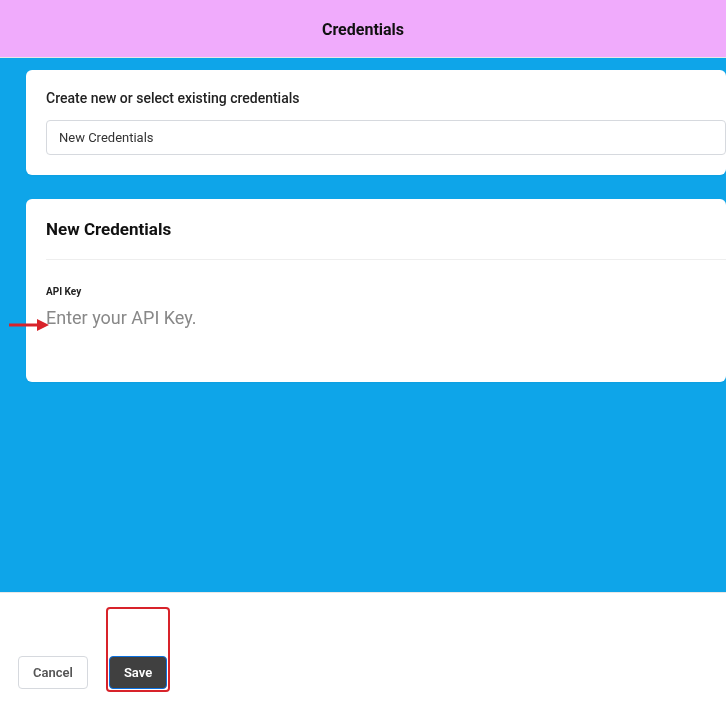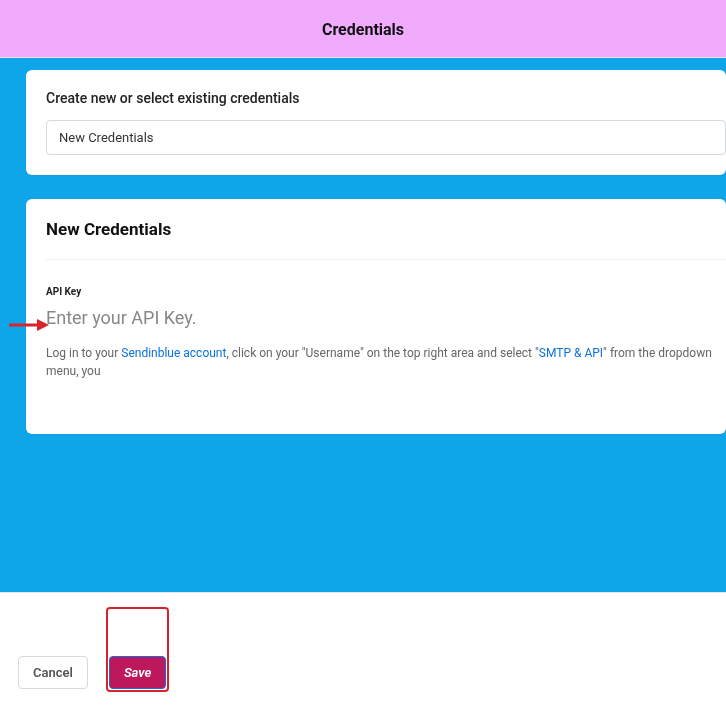--- a/index.html
+++ b/index.html
@@ -122,24 +122,23 @@
       cursor: pointer;
       font-family: inherit;
       margin-top: 46px;
     }
     .btn-cancel {
       background: #ffffff;
       border: 1px solid #d6d9de;
       color: #555555;
     }
     .btn-save {
-      background: #be185d;
+      background: #404040;
       border: 1px solid #0b71e0;
       color: #ffffff;
-      font-style: italic;
     }
     .save-highlight {
       border: 2px solid #d8232a;
       border-radius: 4px;
       padding: 1px;
       display: inline-block;
     }
   </style>
 </head>
 <body>
@@ -154,23 +153,20 @@
     <div class="card-label">Create new or select existing credentials</div>
     <div class="select-box">New Credentials</div>
   </div>
 
   <div class="card" style="padding-bottom:54px;">
     <div class="card-title">New Credentials</div>
 
     <div class="field-section">
       <div class="field-label">API Key</div>
       <div class="help-text">Enter your API Key.</div>
-      <div class="info-text">
-        <span>Log in to your </span><a href="#">Sendinblue account</a><span>, click on your "Username" on the top right area and select "</span><a href="#">SMTP &amp; API</a><span>" from the dropdown menu, you</span>
-      </div>
     </div>
   </div>
 
 </div>
 
 <svg class="arrow-annotation" width="40" height="14" viewBox="0 0 40 14">
   <line x1="0" y1="7" x2="30" y2="7" stroke="#d8232a" stroke-width="3"></line>
   <polygon points="28,1 40,7 28,13" fill="#d8232a"></polygon>
 </svg>
 

